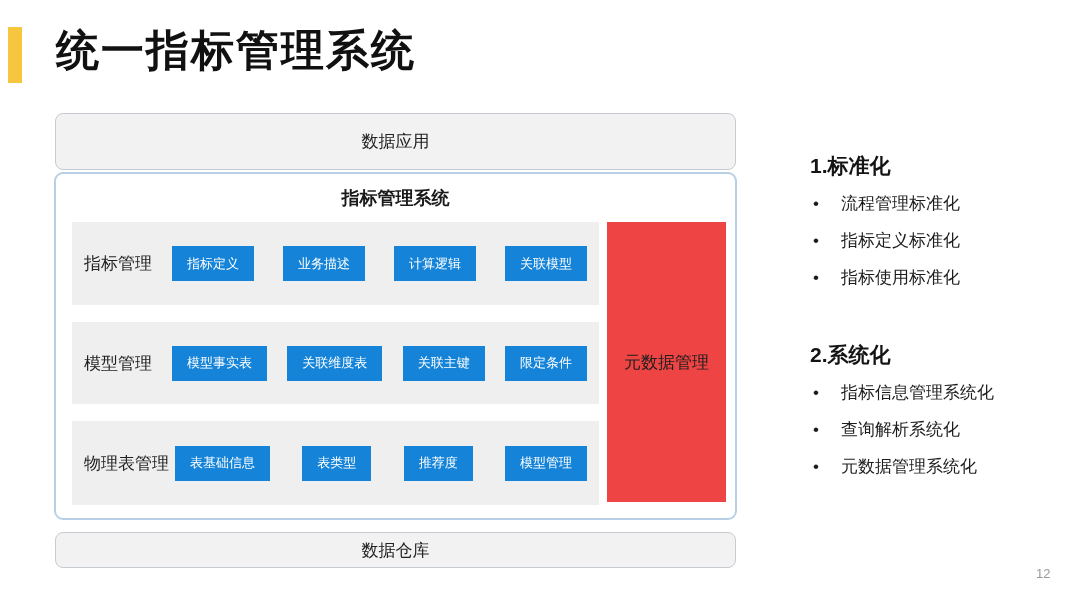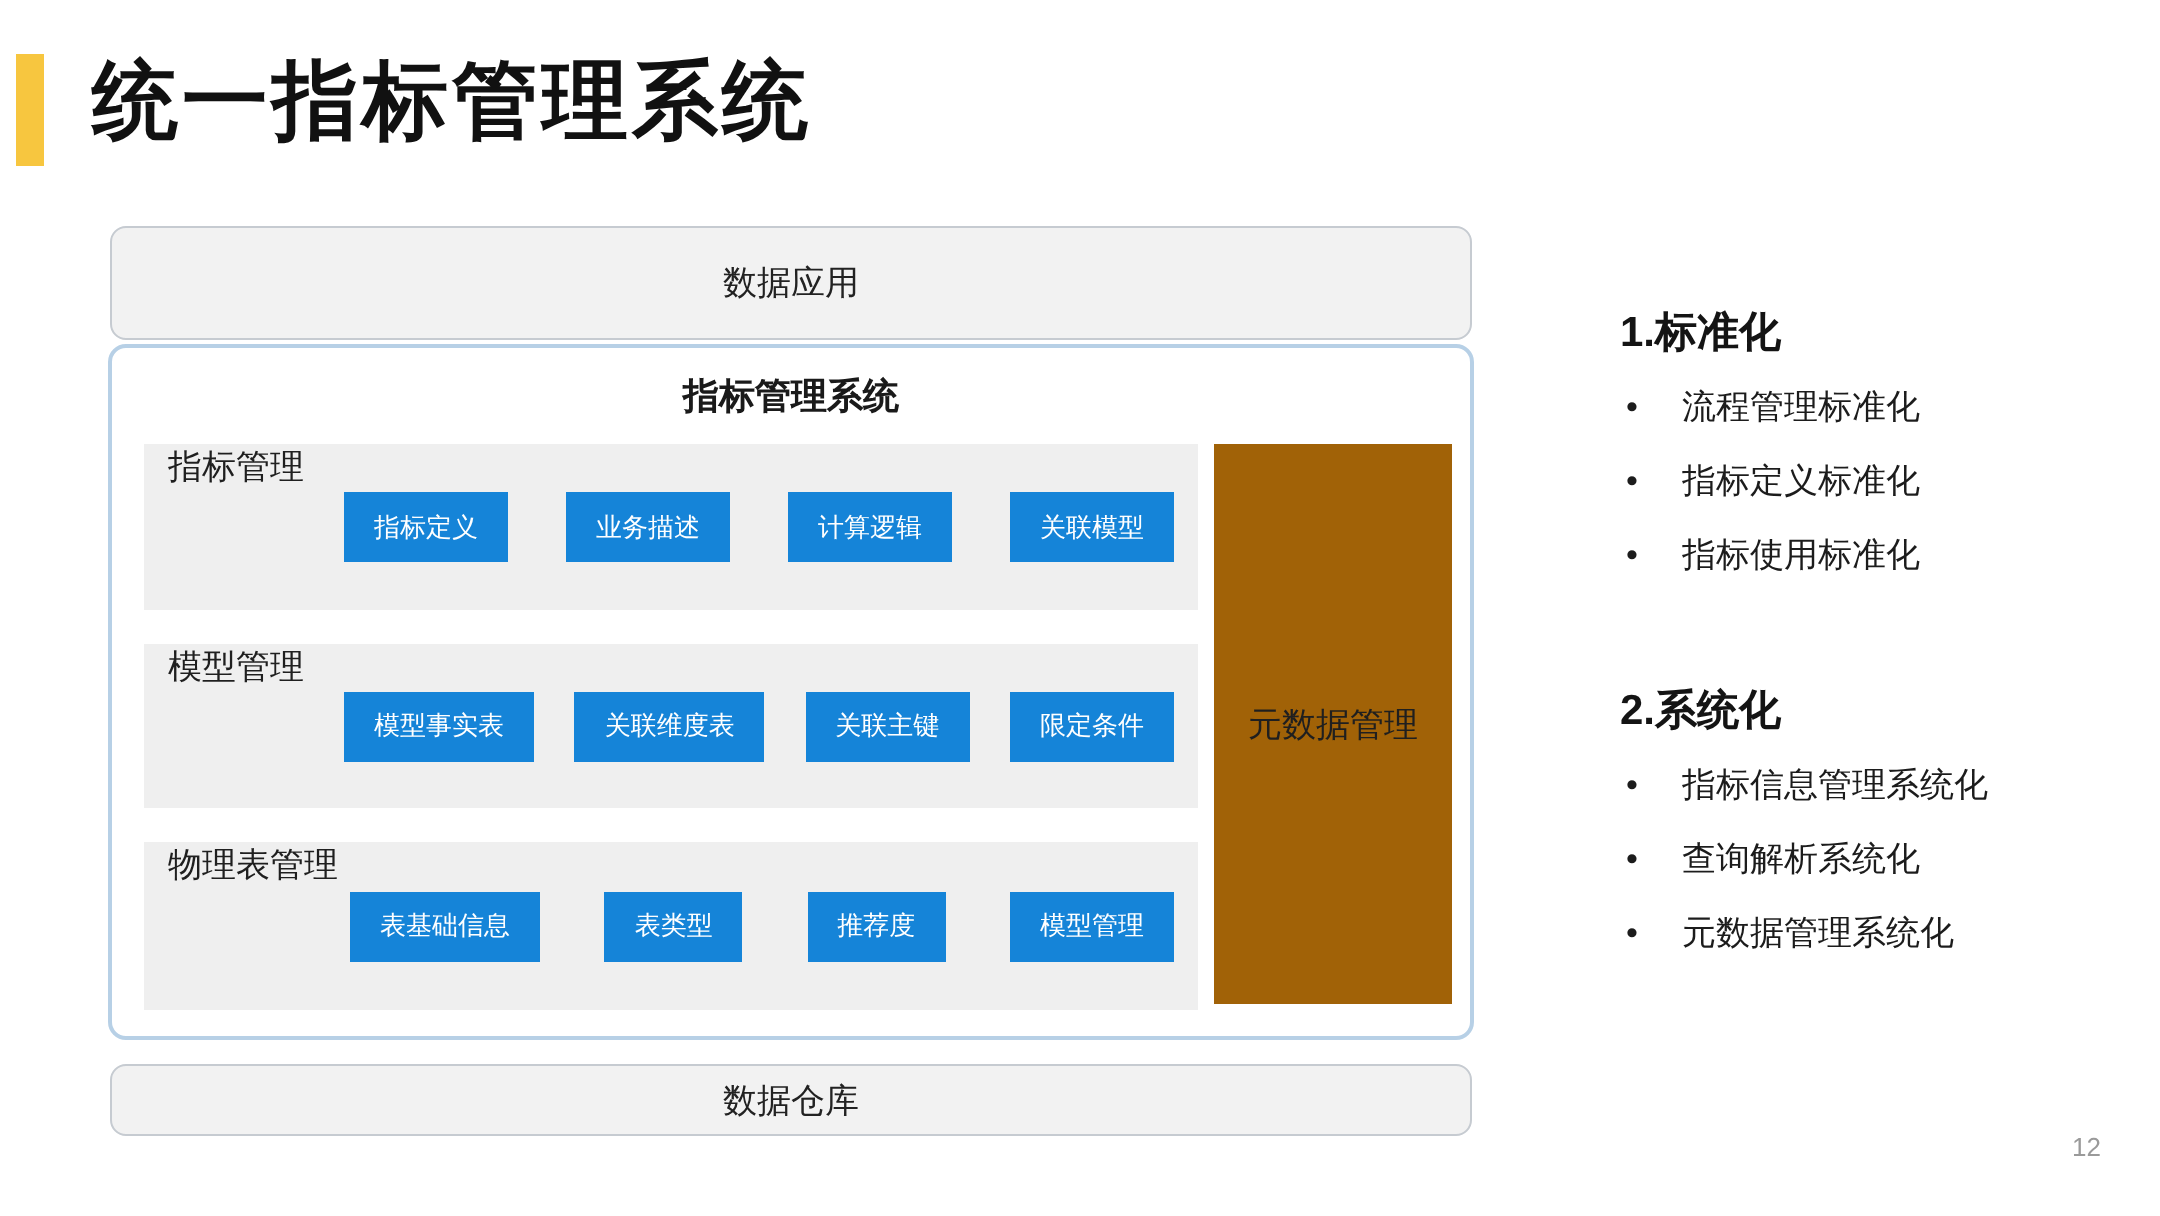--- a/index.html
+++ b/index.html
@@ -15,21 +15,21 @@
 
   
   .accent-bar {
     position: absolute;
     left: 8px; top: 27px;
     width: 14px; height: 56px;
     background: #F7C63F;
   }
   .title {
     position: absolute;
-    left: 46px; top: 22px;
+    left: 56px; top: 22px;
     margin: 0;
     font-size: 43px;
     font-weight: 700;
     letter-spacing: 2px;
     color: #111111;
   }
 
   
   .gray-box {
     position: absolute;
@@ -66,20 +66,21 @@
     font-weight: 700;
     color: #1a1a1a;
   }
 
   .feature-row {
     position: absolute;
     left: 16px;
     width: 527px;
     background: #EFEFEF;
     display: flex;
+    align-items: center;
     padding: 0 12px;
     box-sizing: border-box;
   }
   .row-1 { top: 48px;  height: 83px; }
   .row-2 { top: 148px; height: 82px; }
   .row-3 { top: 247px; height: 84px; }
 
   .row-label {
     font-size: 17px;
     color: #1f1f1f;
@@ -105,21 +106,21 @@
     align-items: center;
     justify-content: center;
     white-space: nowrap;
     box-sizing: border-box;
   }
 
   .side-box {
     position: absolute;
     left: 551px; top: 48px;
     width: 119px; height: 280px;
-    background: #a16207;
+    background: #ef4444;
     display: flex;
     align-items: center;
     justify-content: center;
     font-size: 17px;
     color: #1f1f1f;
   }
 
   
   .notes {
     position: absolute;

